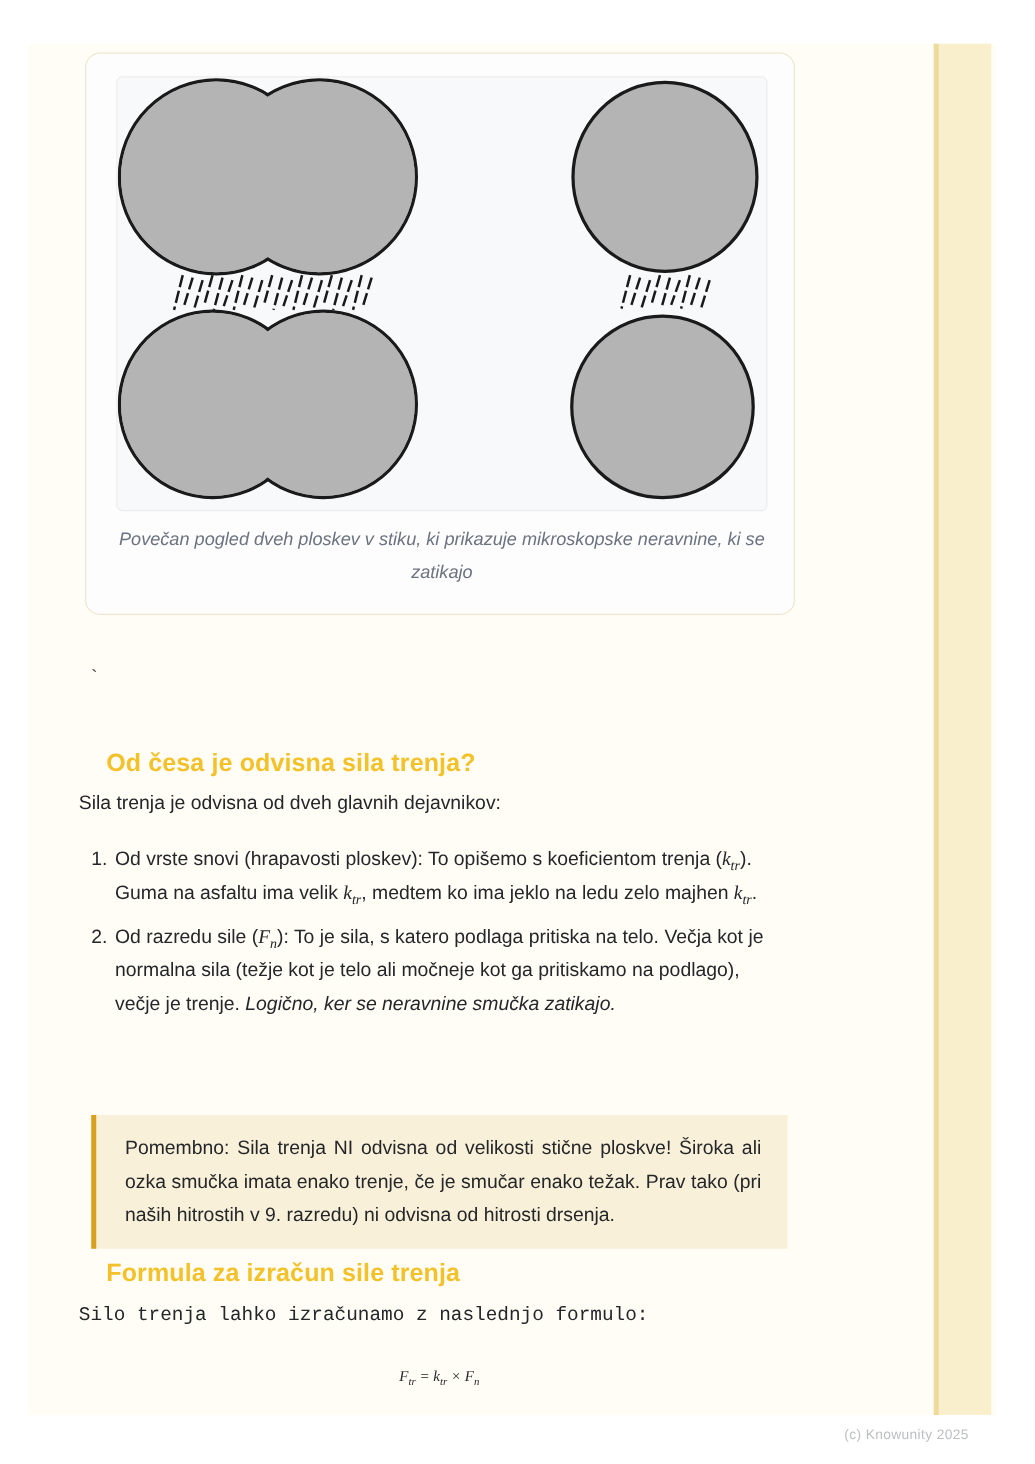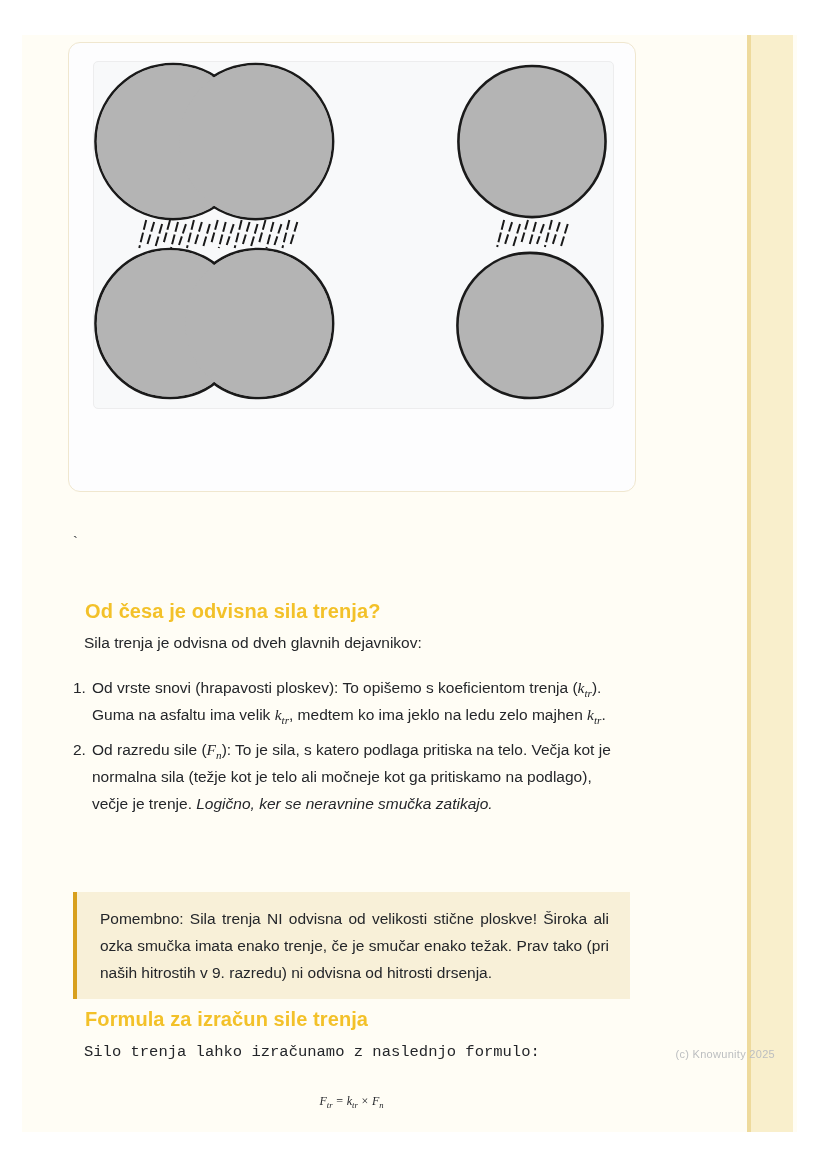--- a/index.html
+++ b/index.html
@@ -40,21 +40,21 @@
   }
   .stray{position:absolute;left:73px;top:533px;font-size:15px;color:#3a3d41;z-index:2;}
   .heading{
     position:absolute;left:73px;width:557px;margin:12px;
     font-size:20px;font-weight:700;letter-spacing:.1px;
     color:var(--accent-yellow,#f3c129);z-index:2;
   }
   .h1{top:588px;}
   .h2{top:996px;}
   .para{
-    position:absolute;left:84px;width:557px;margin:0;
+    position:absolute;left:63px;width:557px;margin:0;
     font-size:15.5px;line-height:27px;z-index:2;
   }
   .intro{top:629px;}
   .intro2{top:1039px;font-family:Liberation Mono, monospace;}
   .list{position:absolute;left:73px;top:674px;width:557px;z-index:2;}
   .list-item{display:flex;font-size:15.5px;line-height:27px;}
   .list-item + .list-item{margin-top:8px;}
   .num{flex:none;width:19px;}
   .itxt{flex:1;}
   .callout{
@@ -62,21 +62,21 @@
     box-sizing:border-box;padding:13px 21px 13px 23px;
     background:var(--callout-bg,#f8f0d8);
     border-left:4px solid var(--callout-border,#d8a01e);
     font-size:15.5px;line-height:27px;text-align:justify;z-index:2;margin-top:28px;
   }
   .formula{
     position:absolute;left:73px;top:1094px;width:557px;
     text-align:center;font-size:12px;z-index:2;
   }
   .watermark{
-    position:absolute;right:53px;top:1048px;
+    position:absolute;right:53px;top:1142px;
     font-size:11px;color:var(--watermark-color,#bcbec0);
     letter-spacing:.3px;z-index:3;
   }
   .b{font-weight:400;}
   .i{font-style:italic;}
   .m{font-family:"Liberation Serif","DejaVu Serif",serif;font-style:italic;}
   sub{font-size:.72em;line-height:0;}
 </style>
 </head>
 <body>
@@ -135,20 +135,21 @@
           <line x1="428" y1="163" x2="421" y2="186" style="stroke:var(--blob-stroke,#1a1a1a);stroke-width:2;stroke-dasharray:10 3"></line>
           <line x1="436" y1="159" x2="429" y2="183" style="stroke:var(--blob-stroke,#1a1a1a);stroke-width:2;stroke-dasharray:10 3"></line>
           <line x1="444" y1="161" x2="437" y2="186" style="stroke:var(--blob-stroke,#1a1a1a);stroke-width:2;stroke-dasharray:10 3"></line>
           <line x1="452" y1="163" x2="445" y2="183" style="stroke:var(--blob-stroke,#1a1a1a);stroke-width:2;stroke-dasharray:10 3"></line>
           <line x1="460" y1="159" x2="453" y2="186" style="stroke:var(--blob-stroke,#1a1a1a);stroke-width:2;stroke-dasharray:10 3"></line>
           <line x1="468" y1="161" x2="461" y2="183" style="stroke:var(--blob-stroke,#1a1a1a);stroke-width:2;stroke-dasharray:10 3"></line>
           <line x1="476" y1="163" x2="469" y2="186" style="stroke:var(--blob-stroke,#1a1a1a);stroke-width:2;stroke-dasharray:10 3"></line>
         </g>
     </svg>
   </div>
+  <div class="figure-caption">Povečan pogled dveh ploskev v stiku, ki prikazuje mikroskopske neravnine, ki se zatikajo</div>
 </div>
 
 <span class="stray">`</span>
 
 <h2 class="heading h1">Od česa je odvisna sila trenja?</h2>
 
 <p class="para intro">Sila trenja je odvisna od dveh glavnih dejavnikov:</p>
 
 <div class="list">
   <div class="list-item">

